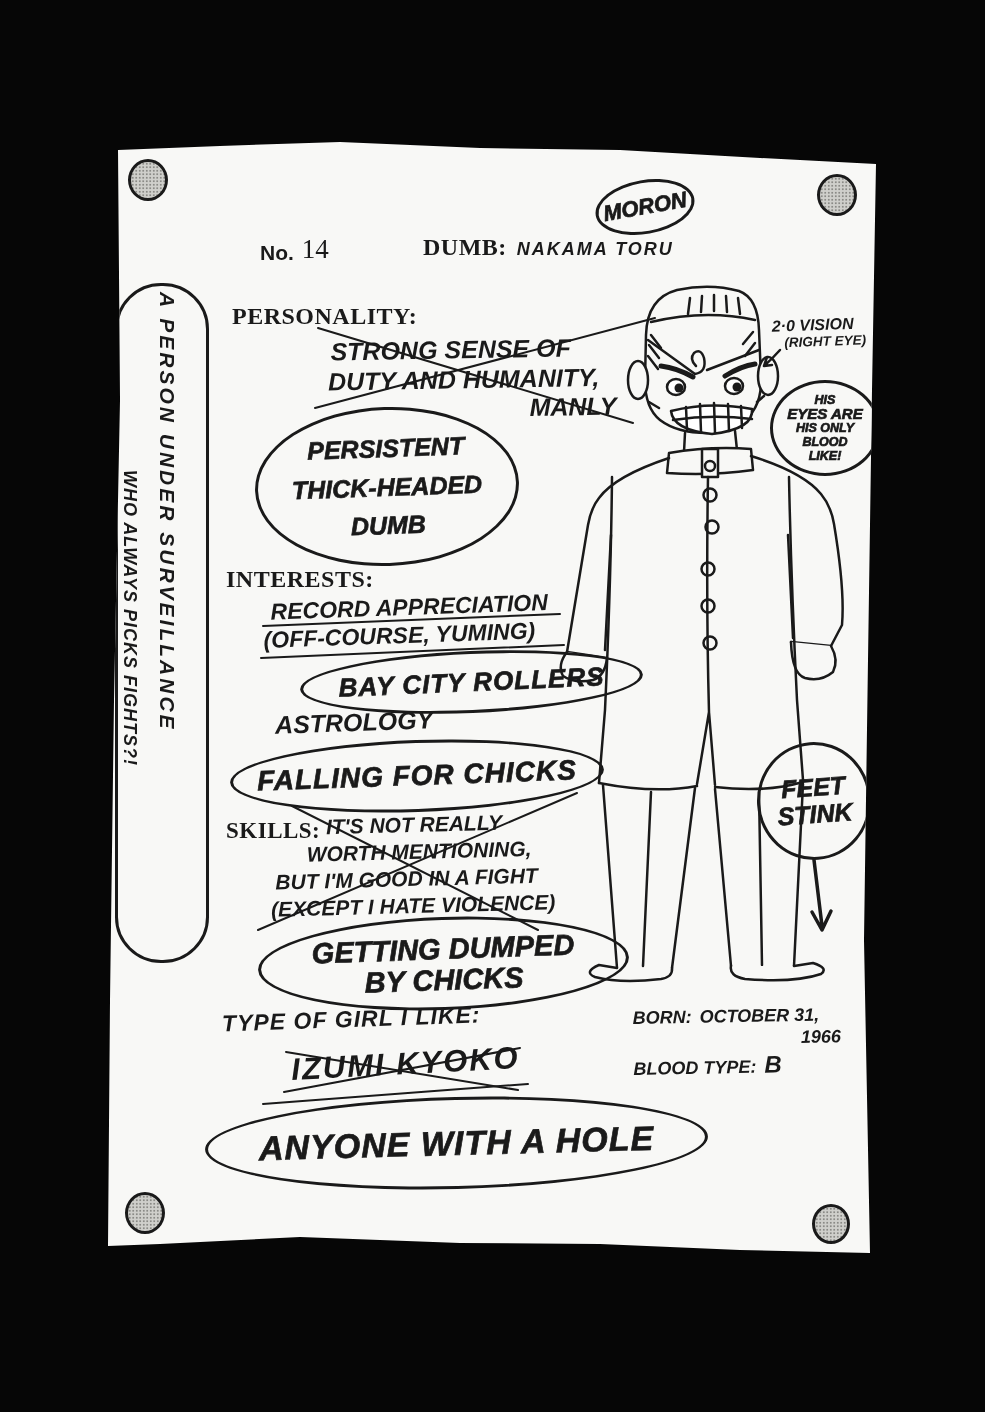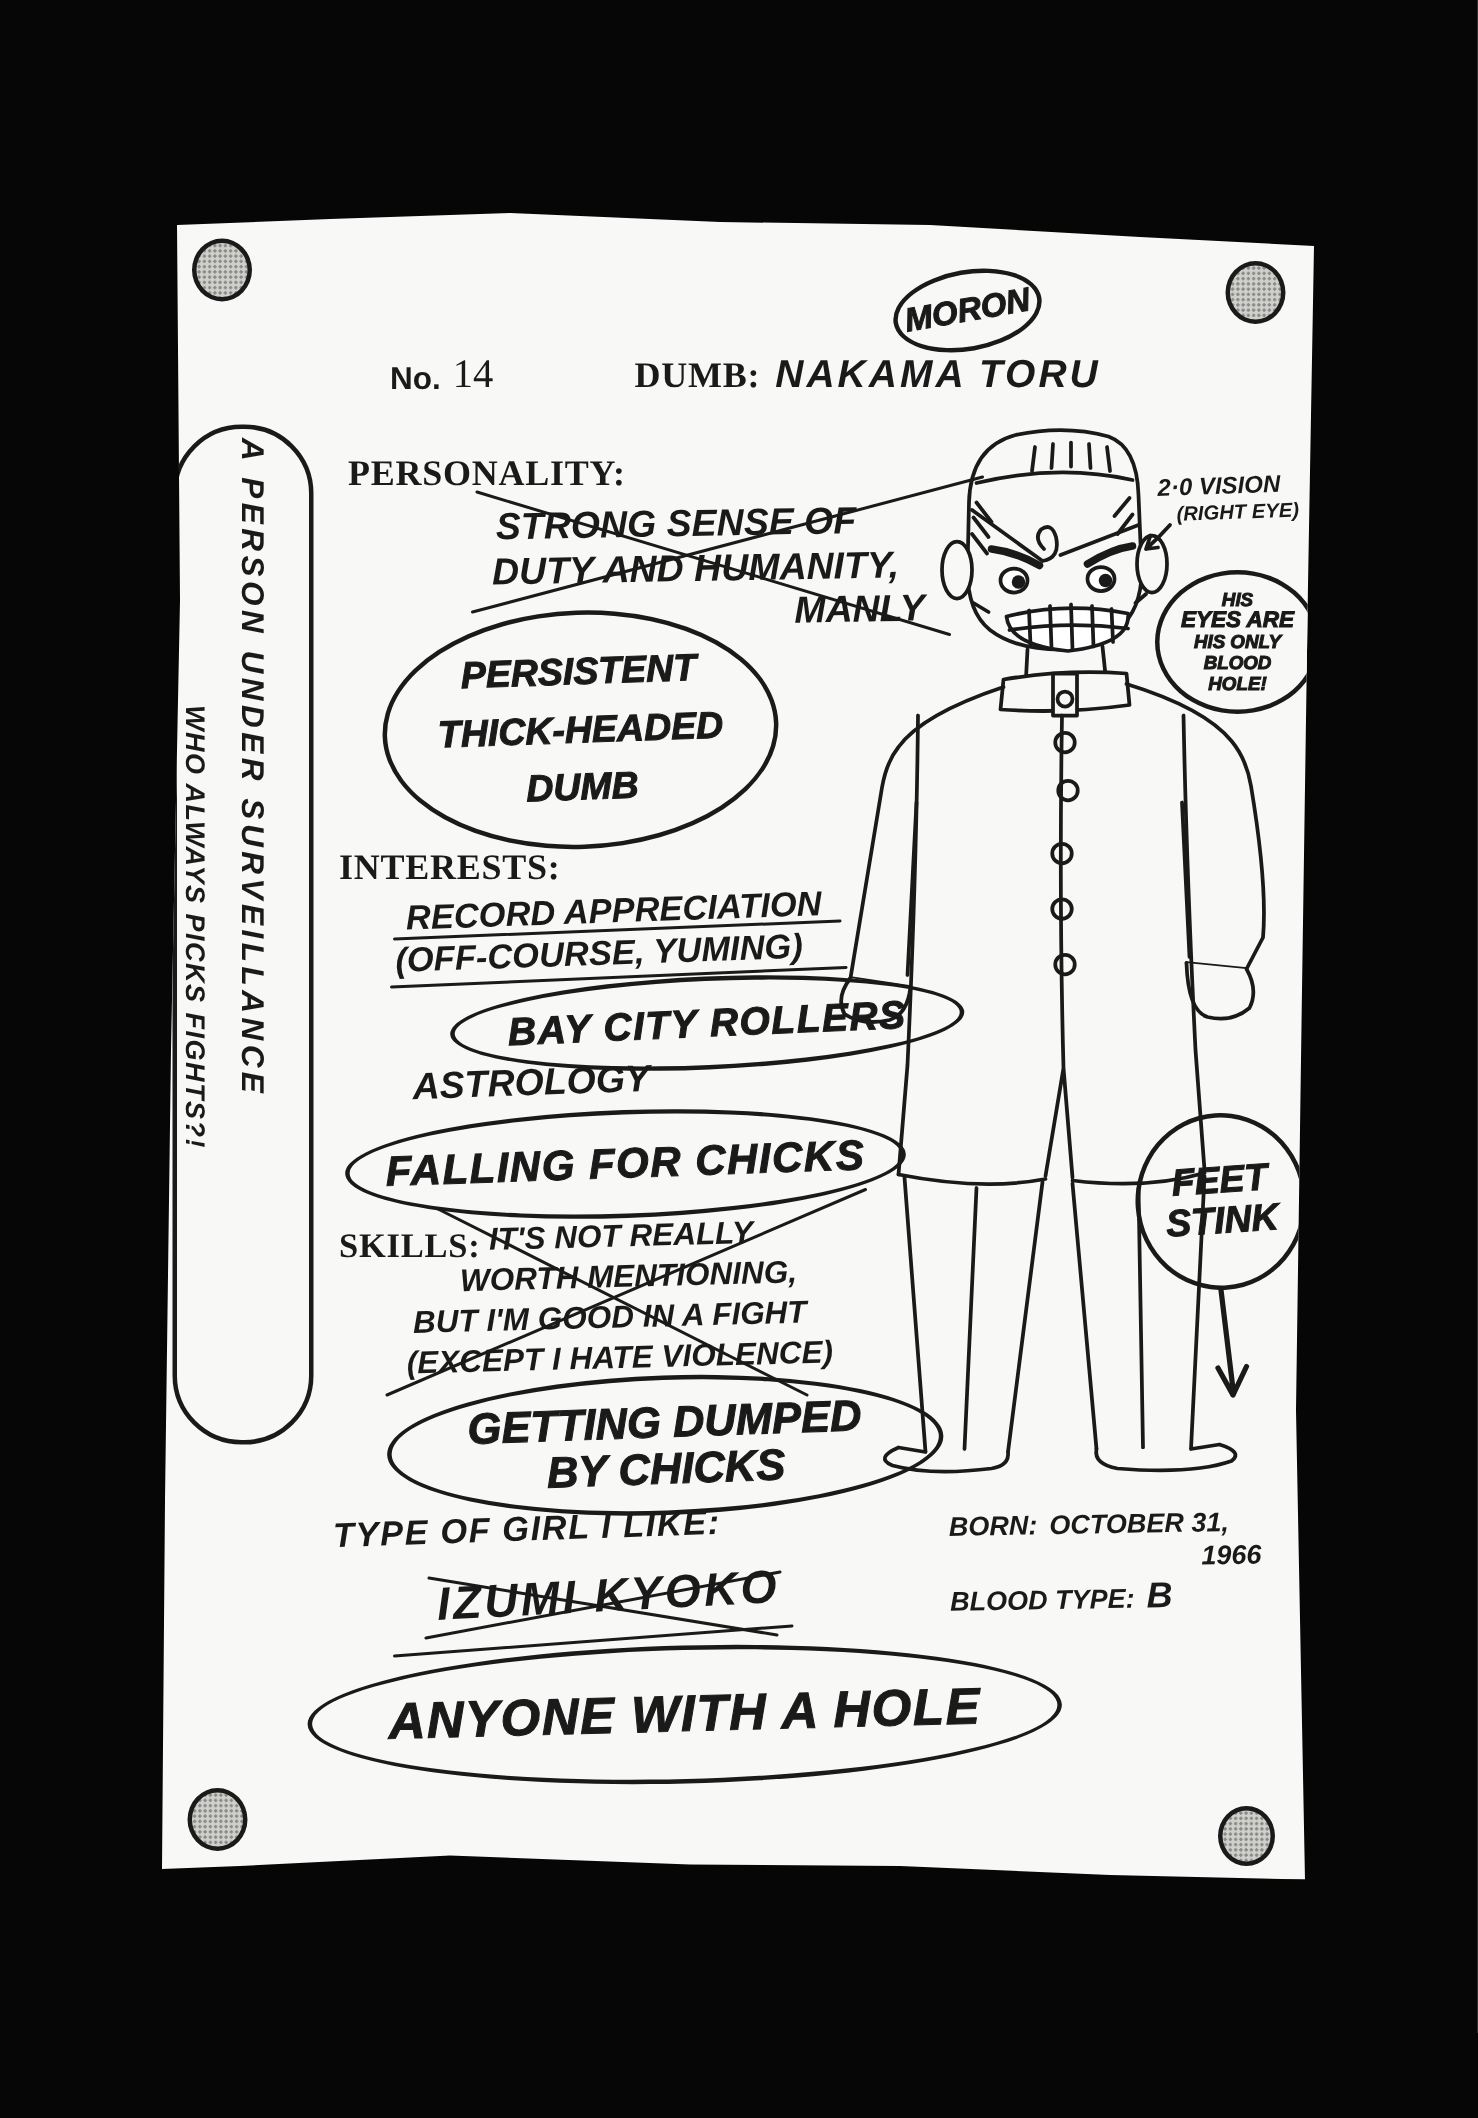--- a/index.html
+++ b/index.html
@@ -89,21 +89,21 @@
       <span class="heavy" style="font-size:22px;">MORON</span>
     </div>
 
     <div class="abs z2" style="left:160px;top:94px;display:flex;align-items:flex-end;gap:8px;">
       <span class="hand" style="font-style:normal;font-size:21px;">No.</span>
       <span class="hand" style="font-style:normal;font-size:27px;font-weight:normal;font-family:Liberation Serif, serif;">14</span>
     </div>
 
     <div class="abs z2" style="left:323px;top:94px;display:flex;align-items:baseline;gap:10px;">
       <span class="serifLabel">DUMB:</span>
-      <span class="hand" style="font-size:26px;letter-spacing:2px;text-align:center;">NAKAMA TORU</span>
+      <span class="hand" style="font-size:18px;letter-spacing:2px;text-align:center;">NAKAMA TORU</span>
     </div>
 
     <div class="abs z2" style="left:15px;top:143px;width:88px;height:674px;border:3px solid #1a1a1a;border-radius:46px;"></div>
     <div class="vcol z2" style="left:55px;top:152px;height:660px;font-size:21px;letter-spacing:3px;">A PERSON UNDER SURVEILLANCE</div>
     <div class="vcol z2" style="left:19px;top:330px;height:480px;font-size:18px;letter-spacing:1px;">WHO ALWAYS PICKS FIGHTS?!</div>
 
     <div class="abs z2 serifLabel" style="left:132px;top:163px;">PERSONALITY:</div>
     <div class="abs z2" style="left:228px;top:194px;width:300px;transform:rotate(-1deg);">
       <div class="hand" style="font-size:25px;line-height:30px;padding-left:3px;">STRONG SENSE OF</div>
       <div class="hand" style="font-size:25px;line-height:30px;">DUTY AND HUMANITY,</div>
@@ -118,21 +118,21 @@
     <div class="abs z2" style="left:672px;top:176px;transform:rotate(-2deg);">
       <div class="hand" style="font-size:16px;">2·0 VISION</div>
       <div class="hand" style="font-size:13.5px;padding-left:12px;">(RIGHT EYE)</div>
     </div>
 
     <div class="bubble solid z2" style="left:670px;top:240px;width:104px;height:90px;">
       <div class="heavy" style="font-size:12.5px;line-height:14px;font-style:italic;">HIS</div>
       <div class="heavy" style="font-size:15px;line-height:14px;">EYES ARE</div>
       <div class="heavy" style="font-size:12.5px;line-height:14px;">HIS ONLY</div>
       <div class="heavy" style="font-size:12.5px;line-height:14px;">BLOOD</div>
-      <div class="heavy" style="font-size:12.5px;line-height:14px;">HOLE!</div>
+      <div class="heavy" style="font-size:12.5px;line-height:14px;">LIKE!</div>
     </div>
 
     <div class="abs z2 serifLabel" style="left:126px;top:426px;">INTERESTS:</div>
     <div class="abs z2" style="left:163px;top:453px;transform:rotate(-2deg);">
       <div class="hand" style="font-size:23px;line-height:28px;padding-left:8px;">RECORD APPRECIATION</div>
       <div class="hand" style="font-size:23px;line-height:28px;">(OFF-COURSE, YUMING)</div>
     </div>
     <div class="bubble z2" style="left:200px;top:511px;width:337px;height:56px;transform:rotate(-2.5deg);">
       <span class="heavy" style="font-size:26px;letter-spacing:1px;">BAY CITY ROLLERS</span>
     </div>

